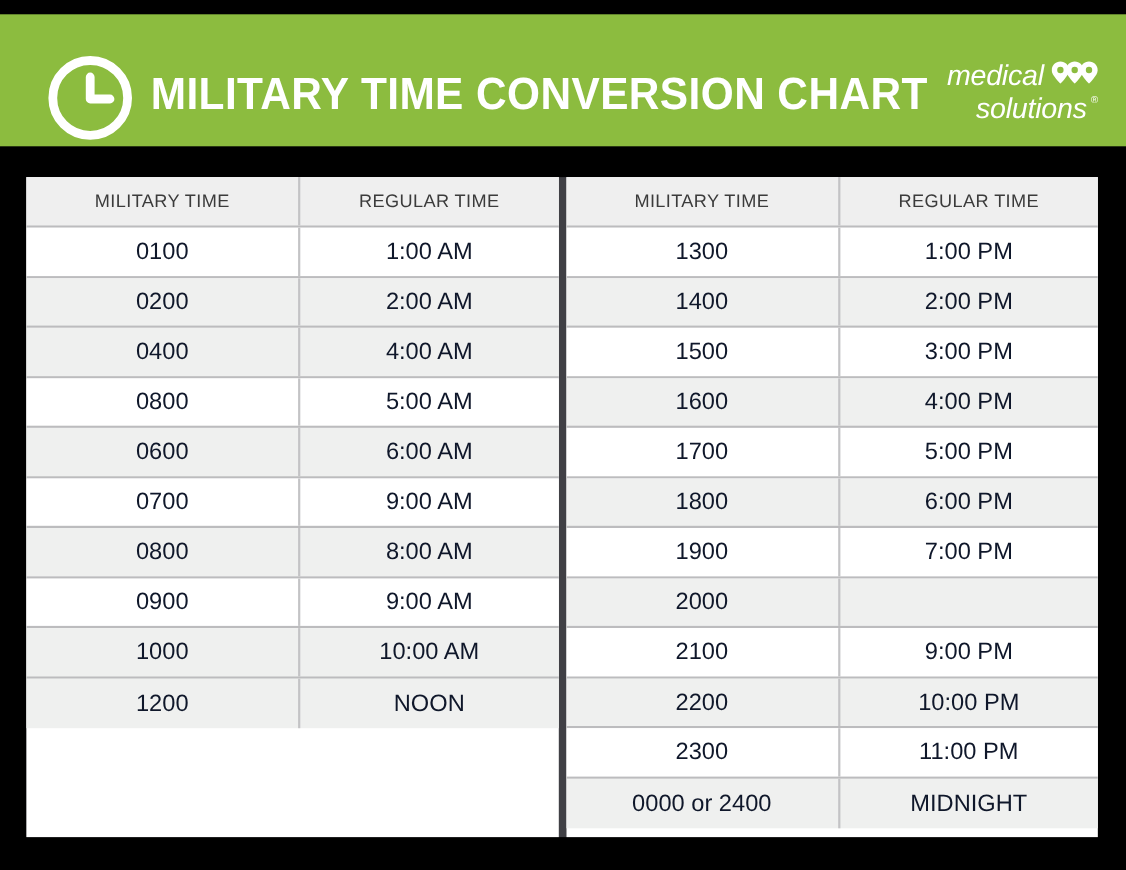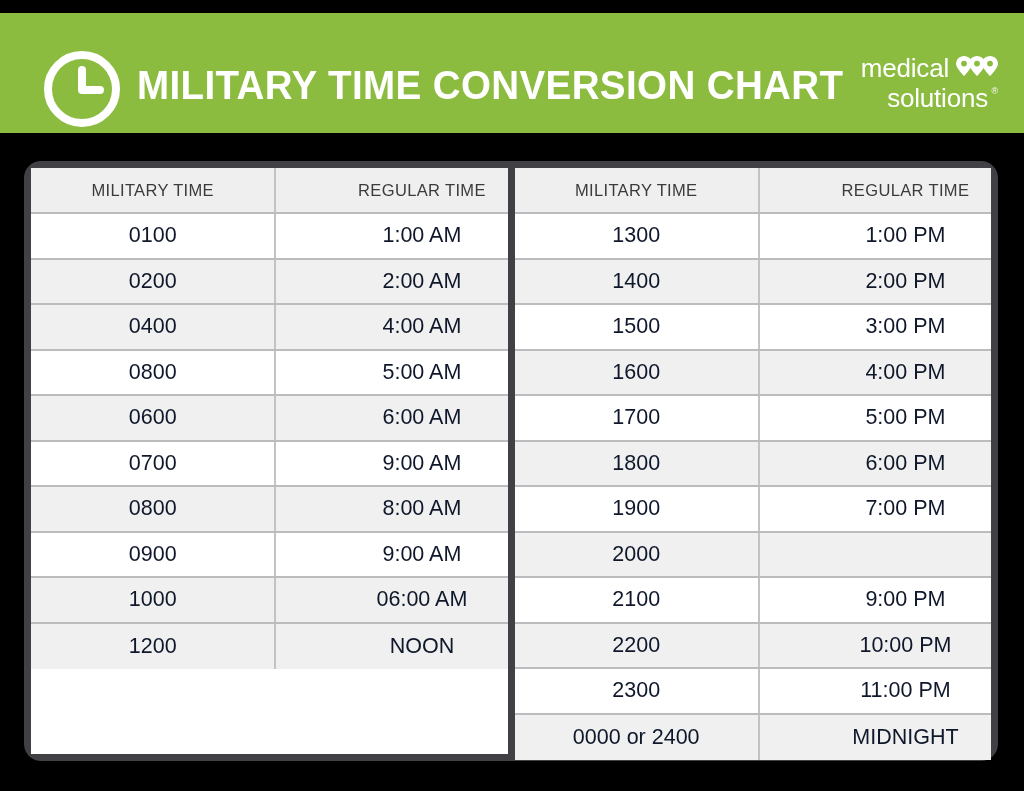--- a/index.html
+++ b/index.html
@@ -66,20 +66,21 @@
     color: #ffffff;
   }
   .brand-line {
     font-family: "Liberation Sans", sans-serif;
     font-size: 26px;
     font-weight: normal;
     letter-spacing: -0.2px;
     line-height: 30px;
     text-align: right;
     white-space: nowrap;
+    font-style: italic;
   }
   .brand-line1 {
     display: flex;
     align-items: center;
     justify-content: flex-end;
     gap: 7px;
   }
   .brand-pins { display: block; }
   .brand-line2 {
     position: relative;
@@ -94,21 +95,20 @@
   }
 
   
   .table-frame {
     position: absolute;
     left: 24px;
     top: 161px;
     width: 974px;
     height: 600px;
     background: #404045;
-    padding: 7px;
     box-sizing: border-box;
     border-radius: 17px;
   }
 
   .table-inner {
     width: 100%;
     height: 100%;
     display: flex;
     background: #404045;
   }
@@ -143,21 +143,21 @@
     display: flex;
     align-items: center;
     justify-content: center;
     color: #0f172a;
     font-size: 21.5px;
     font-family: "Liberation Sans", sans-serif;
     box-sizing: border-box;
     white-space: nowrap;
   }
   .cell.col-mil { flex: 0 0 51.5%; border-right: 2px solid #c3c3c5; }
-  .cell.col-reg { flex: 0 0 48.5%; margin-left: 30px; }
+  .cell.col-reg { flex: 0 0 48.5%; }
 
   .row.header .cell {
     font-size: 16.5px;
     letter-spacing: 0.35px;
     color: #3b3b3b;
   }
 </style>
 </head>
 <body>
 
@@ -231,21 +231,21 @@
         <div class="row alt">
           <div class="cell col-mil">0800</div>
           <div class="cell col-reg">8:00 AM</div>
         </div>
         <div class="row">
           <div class="cell col-mil">0900</div>
           <div class="cell col-reg">9:00 AM</div>
         </div>
         <div class="row alt">
           <div class="cell col-mil">1000</div>
-          <div class="cell col-reg">06:00 AM</div>
+          <div class="cell col-reg">10:00 AM</div>
         </div>
         <div class="row alt last">
           <div class="cell col-mil">1200</div>
           <div class="cell col-reg">NOON</div>
         </div>
       </div>
 
       <div class="half right">
         <div class="row header">
           <div class="cell col-mil">MILITARY TIME</div>

